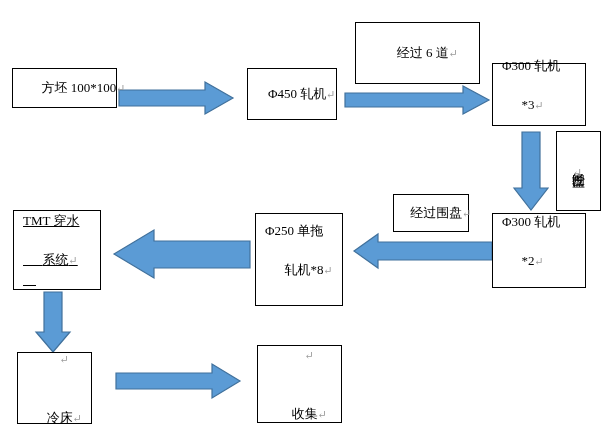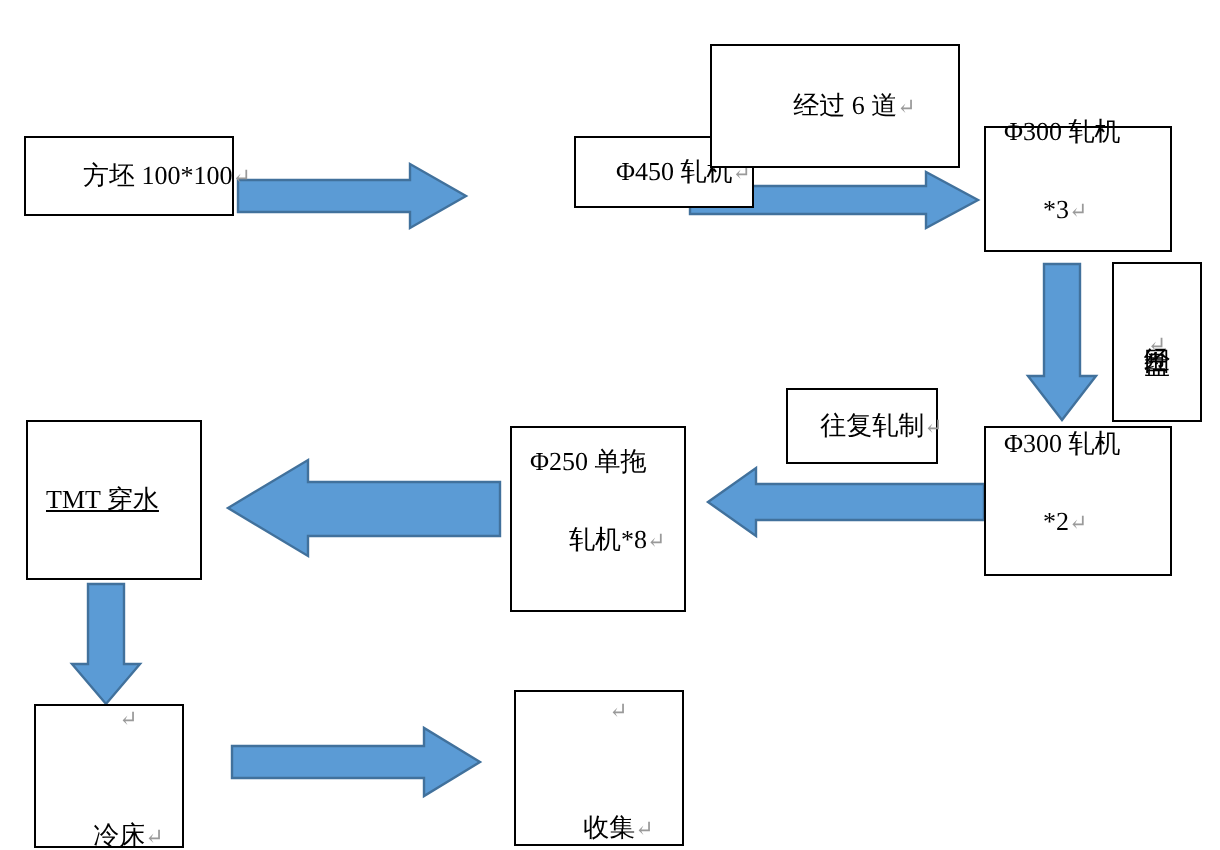--- a/index.html
+++ b/index.html
@@ -61,21 +61,21 @@
       <span>方坯 100*100</span><span class="pilcrow">↵</span>
     </div>
   </div>
 
   <div class="arrow" style="left:117px;top:80px;width:118px;height:36px;">
     <svg width="118" height="36" viewBox="0 0 118 36">
       <polygon points="2,10 88,10 88,2 116,18 88,34 88,26 2,26" fill="#5B9BD5" stroke="#41719C" stroke-width="1.2"></polygon>
     </svg>
   </div>
 
-  <div class="box center" style="left:247px;top:68px;width:90px;height:36px;margin-left:40px;">
+  <div class="box center" style="left:247px;top:68px;width:90px;height:52px;">
     <div class="line">
       <span>Φ450 轧机</span><span class="pilcrow">↵</span>
     </div>
   </div>
 
   <div class="box center label-box" style="left:355px;top:22px;width:125px;height:62px;">
     <div class="line">
       <span>经过 6 道</span><span class="pilcrow">↵</span>
     </div>
   </div>
@@ -107,21 +107,21 @@
 
   <div class="box pad" style="left:492px;top:213px;width:94px;height:75px;">
     <div class="line">Φ300 轧机</div>
     <div class="line">
       <span>*2</span><span class="pilcrow">↵</span>
     </div>
   </div>
 
   <div class="box center label-box" style="left:393px;top:194px;width:76px;height:38px;">
     <div class="line">
-      <span>往复轧制</span><span class="pilcrow">↵</span>
+      <span>经过围盘</span><span class="pilcrow">↵</span>
     </div>
   </div>
 
   <div class="arrow" style="left:352px;top:232px;width:142px;height:38px;">
     <svg width="142" height="38" viewBox="0 0 142 38">
       <polygon points="2,19 26,2 26,10 140,10 140,28 26,28 26,36" fill="#5B9BD5" stroke="#41719C" stroke-width="1.2"></polygon>
     </svg>
   </div>
 
   <div class="box pad" style="left:255px;top:213px;width:88px;height:93px;">
@@ -132,20 +132,23 @@
   </div>
 
   <div class="arrow" style="left:112px;top:228px;width:140px;height:52px;">
     <svg width="140" height="52" viewBox="0 0 140 52">
       <polygon points="2,26 42,2 42,13 138,13 138,40 42,40 42,50" fill="#5B9BD5" stroke="#41719C" stroke-width="1.2"></polygon>
     </svg>
   </div>
 
   <div class="box pad" style="left:13px;top:210px;width:88px;height:80px;text-decoration:underline;">
     <div class="line">TMT 穿水</div>
+    <div class="line">
+      <span>系统</span><span class="pilcrow">↵</span>
+    </div>
   </div>
 
   <div class="arrow" style="left:34px;top:290px;width:38px;height:64px;">
     <svg width="38" height="64" viewBox="0 0 38 64">
       <polygon points="10,2 28,2 28,42 36,42 19,62 2,42 10,42" fill="#5B9BD5" stroke="#41719C" stroke-width="1.2"></polygon>
     </svg>
   </div>
 
   <div class="box center" style="left:17px;top:352px;width:75px;height:72px;">
     <div class="line">

